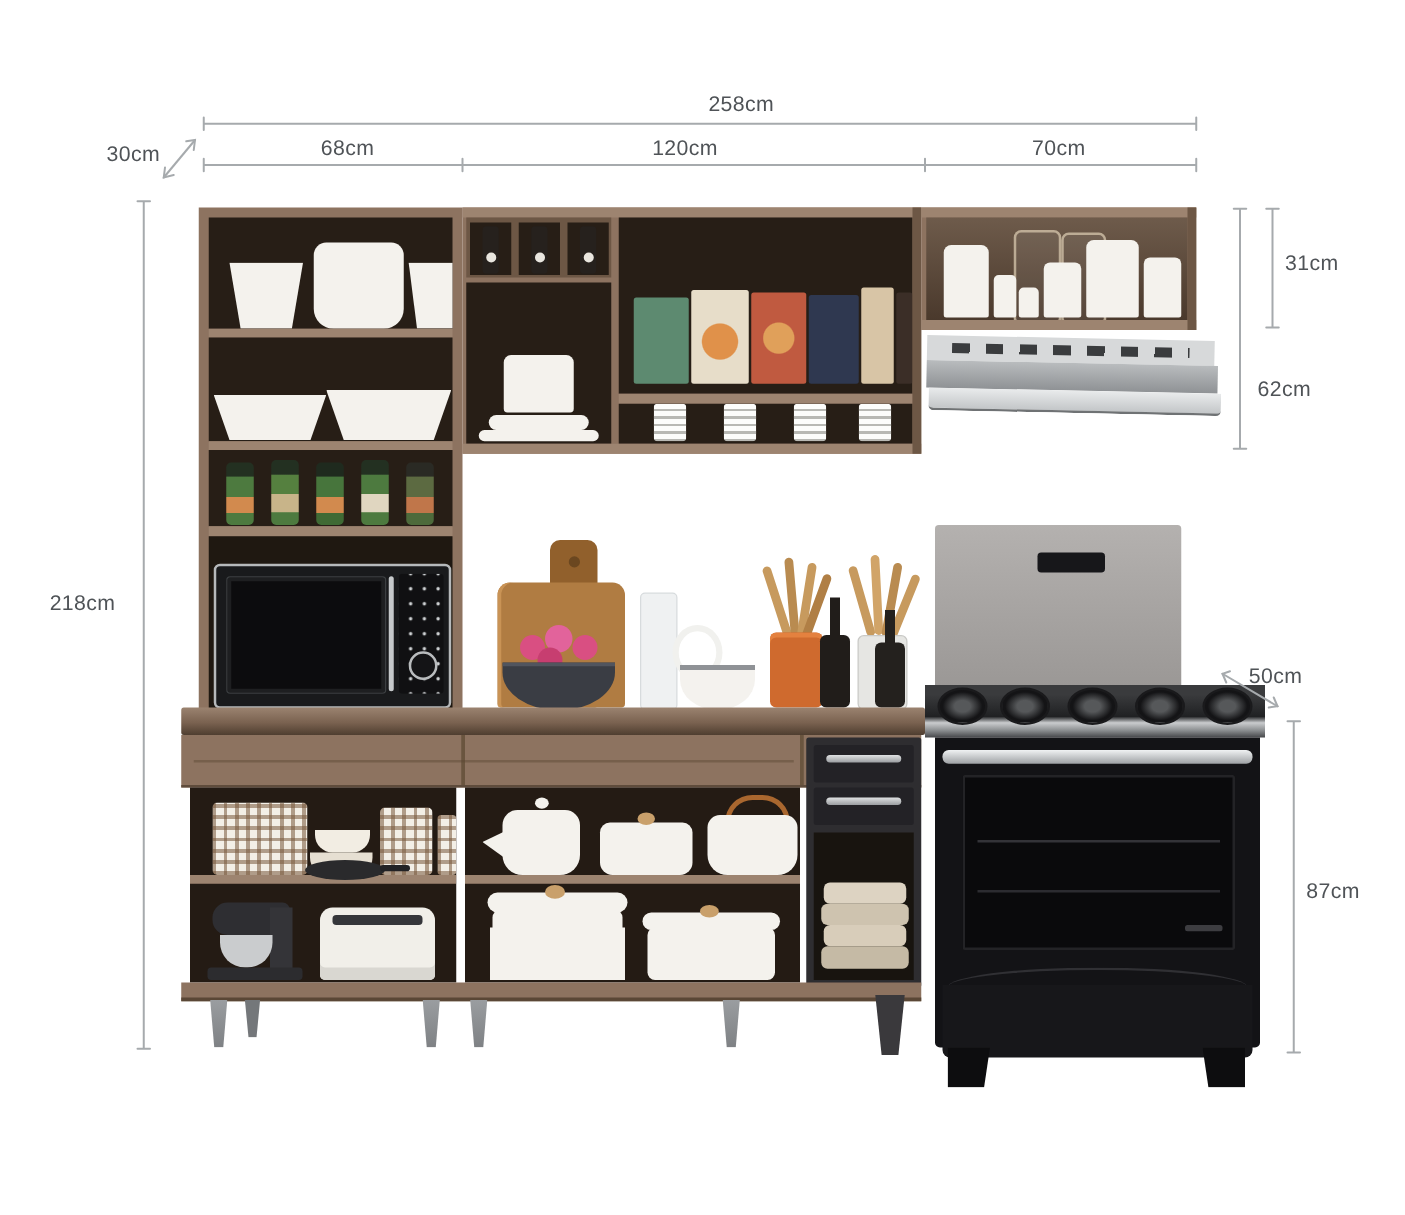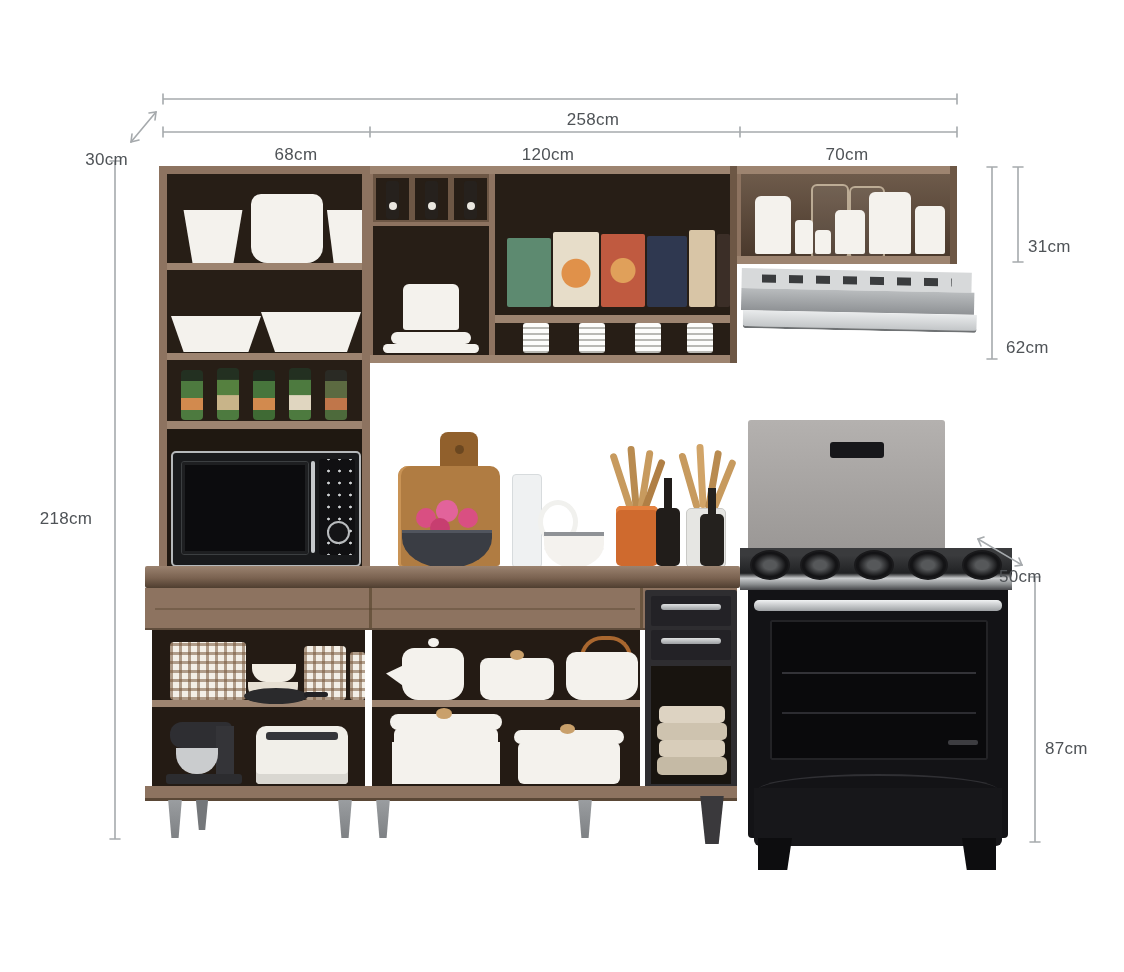--- a/index.html
+++ b/index.html
@@ -1,20 +1,20 @@
 <!DOCTYPE html>
 <html style="--background: #ffffff; --dim-line: #a6aaad; --dim-text: #4f5357; --wood: #8d7360; --wood-light: #9d8470; --wood-dark: #6d5745; --interior: #271e16; --dish-white: #f4f2ed; --steel: #c8cbcd; --stove-black: #131316; --backsplash-gray: #a8a5a3; --leg-gray: #8e9194;"><head>
 <meta charset="utf-8">
 <style>
   html,body{margin:0;padding:0;background:#fff;}
   .canvas{position:relative;width:1124px;height:972px;background:var(--background,#ffffff);
           font-family:"Liberation Sans",sans-serif;overflow:hidden;}
   .abs{position:absolute;}
   .dim-label{position:absolute;font-size:17px;line-height:19px;color:var(--dim-text,#4f5357);
-             text-align:center;letter-spacing:.3px;margin-top:36px;}
+             text-align:center;letter-spacing:.3px;}
   .dim-svg{position:absolute;left:0;top:0;pointer-events:none;}
   .dim-svg *{stroke:var(--dim-line,#a6aaad);stroke-width:1.6;fill:none;stroke-linecap:round;}
   .wood{background:var(--wood,#8d7360);}
   .woodl{background:var(--wood-light,#9d8470);}
   .woodd{background:var(--wood-dark,#6d5745);}
   .dark{background:var(--interior,#271e16);}
   .dish{background:var(--dish-white,#f4f2ed);}
   .trap{clip-path:polygon(4% 0,96% 0,82% 100%,18% 100%);}
   .trap2{clip-path:polygon(0 0,100% 0,86% 100%,14% 100%);}
   .leg{background:linear-gradient(180deg,#9a9da0,#7e8184);clip-path:polygon(12% 0,88% 0,70% 100%,30% 100%);}
@@ -260,21 +260,21 @@
     <path d="M1018,167 V262 M1013,167 H1023 M1013,262 H1023"></path>
 
     <path d="M978,539 L1022,565"></path>
     <path d="M984,537 L978,539 L981,546 M1015,566 L1022,565 L1019,558"></path>
 
     <path d="M1035,577 V842 M1030,577 H1040 M1030,842 H1040"></path>
   </svg>
 
   <div class="dim-label" style="left:553px;top:74px;width:80px;">258cm</div>
   <div class="dim-label" style="left:70px;top:114px;width:58px;text-align:right;">30cm</div>
-  <div class="dim-label" style="left:256px;top:109px;width:80px;">68cm</div>
+  <div class="dim-label" style="left:238px;top:109px;width:80px;">68cm</div>
   <div class="dim-label" style="left:508px;top:109px;width:80px;">120cm</div>
   <div class="dim-label" style="left:807px;top:109px;width:80px;">70cm</div>
   <div class="dim-label" style="left:1028px;top:201px;text-align:left;">31cm</div>
   <div class="dim-label" style="left:1006px;top:302px;text-align:left;">62cm</div>
   <div class="dim-label" style="left:26px;top:473px;width:80px;">218cm</div>
   <div class="dim-label" style="left:999px;top:531px;text-align:left;">50cm</div>
   <div class="dim-label" style="left:1045px;top:703px;text-align:left;">87cm</div>
 
 </div>
 

